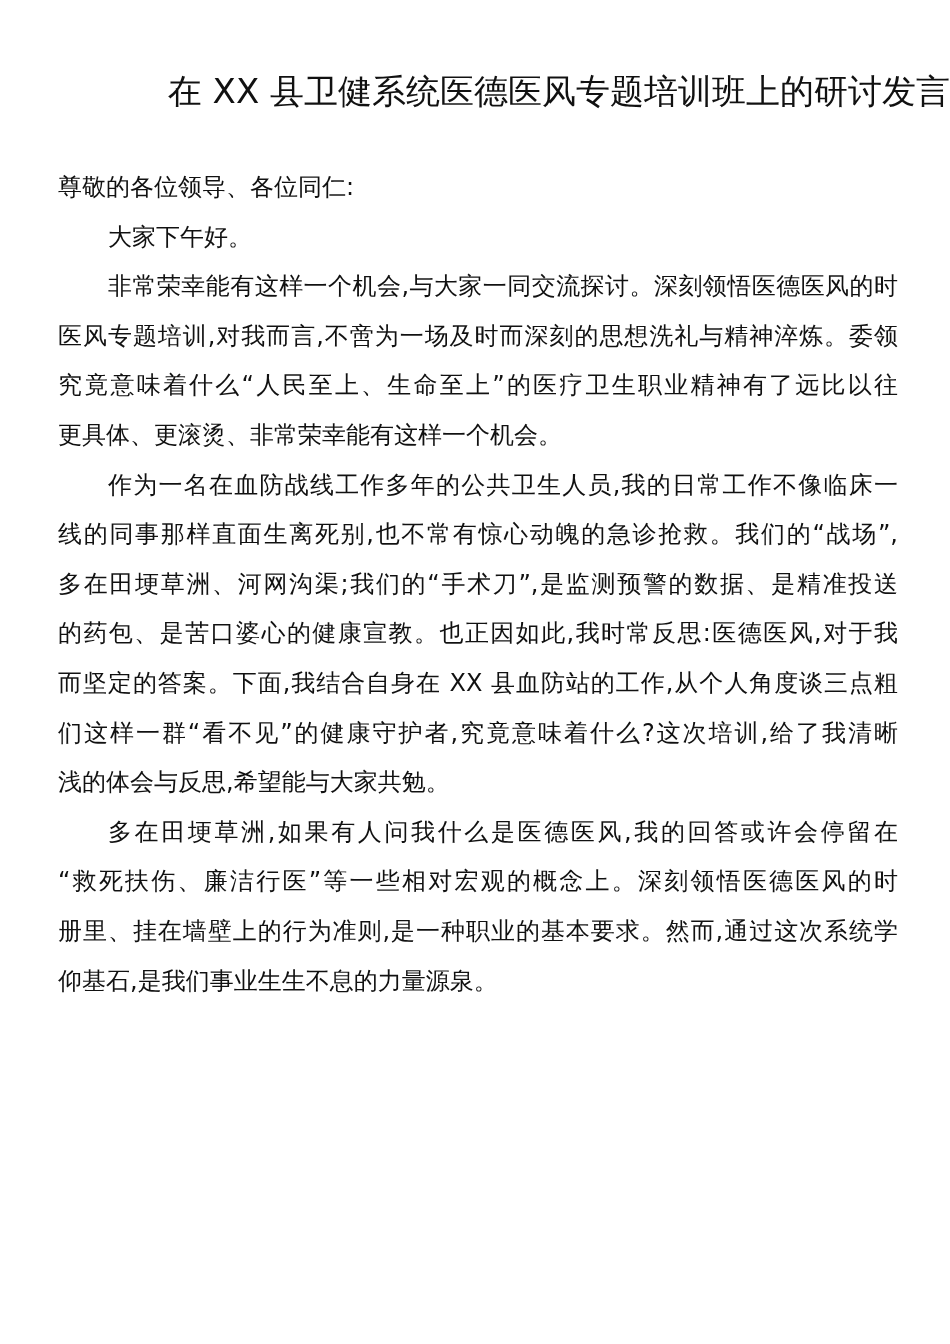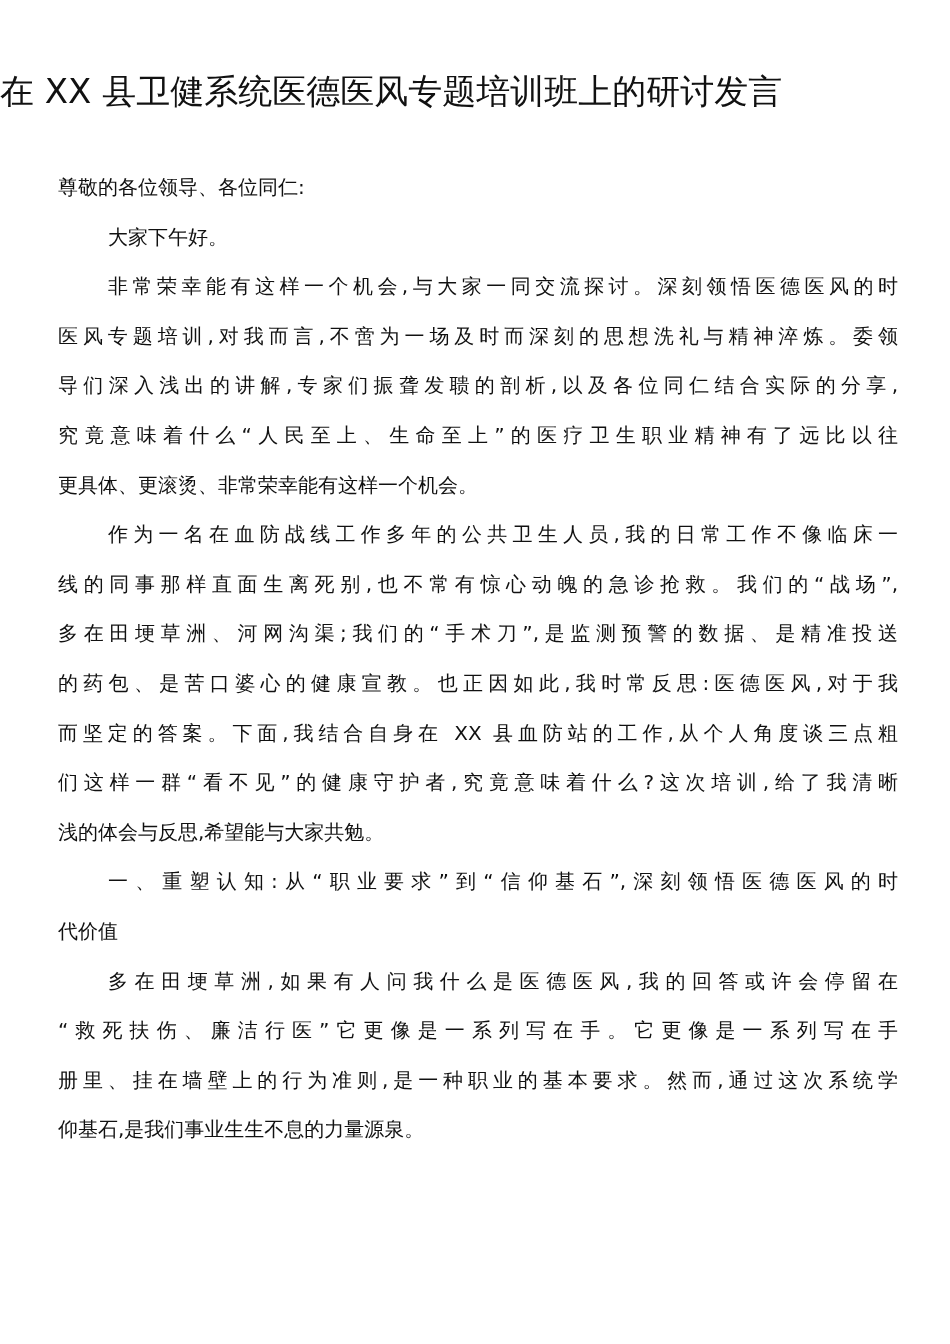--- a/index.html
+++ b/index.html
@@ -18,34 +18,34 @@
     .page {
       position: absolute;
       left: 0; top: 0;
       width: 950px; height: 1344px;
       background: #ffffff;
     }
     .title {
       position: absolute;
       left: 0; right: 0;
       top: 66px;
-      text-align: left;
+      text-align: right;
       font-size: 34px;
       line-height: 50px;
       letter-spacing: 0px;
       font-weight: normal;
       margin: 0;
       white-space: nowrap;
     }
     .body-text {
       position: absolute;
       left: 58px;
       top: 163px;
       width: 840px;
-      font-size: 20px;
+      font-size: 24px;
       line-height: 49.6px;
     }
     .line {
       display: block;
       white-space: nowrap;
       height: 49.6px;
     }
     .indent { padding-left: 50px; }
     .justify {
       text-align: justify;
@@ -62,41 +62,36 @@
   <h1 class="title">在 XX 县卫健系统医德医风专题培训班上的研讨发言</h1>
 
   <div class="body-text">
 
     <span class="line">尊敬的各位领导、各位同仁:</span>
     <span class="line indent">大家下午好。</span>
 
     <div>
       <span class="line indent justify">非常荣幸能有这样一个机会,与大家一同交流探讨。深刻领悟医德医风的时</span>
       <span class="line justify">医风专题培训,对我而言,不啻为一场及时而深刻的思想洗礼与精神淬炼。委领</span>
-      <span class="line justify">导们深入浅出的讲解,专家们振聋发聩的剖析,以及各位同仁结合实际的分享,</span>
       <span class="line justify">究竟意味着什么“人民至上、生命至上”的医疗卫生职业精神有了远比以往</span>
       <span class="line">更具体、更滚烫、非常荣幸能有这样一个机会。</span>
     </div>
 
     <div>
       <span class="line indent justify">作为一名在血防战线工作多年的公共卫生人员,我的日常工作不像临床一</span>
       <span class="line justify">线的同事那样直面生离死别,也不常有惊心动魄的急诊抢救。我们的“战场”,</span>
       <span class="line justify">多在田埂草洲、河网沟渠;我们的“手术刀”,是监测预警的数据、是精准投送</span>
       <span class="line justify">的药包、是苦口婆心的健康宣教。也正因如此,我时常反思:医德医风,对于我</span>
       <span class="line justify">而坚定的答案。下面,我结合自身在 XX 县血防站的工作,从个人角度谈三点粗</span>
       <span class="line justify">们这样一群“看不见”的健康守护者,究竟意味着什么?这次培训,给了我清晰</span>
       <span class="line">浅的体会与反思,希望能与大家共勉。</span>
     </div>
 
-    <div>
-      <span class="line indent justify">一、重塑认知:从“职业要求”到“信仰基石”,深刻领悟医德医风的时</span>
-      <span class="line">代价值</span>
-    </div>
 
     <div>
       <span class="line indent justify">多在田埂草洲,如果有人问我什么是医德医风,我的回答或许会停留在</span>
-      <span class="line justify">“救死扶伤、廉洁行医”它更像是一系列写在手。它更像是一系列写在手</span>
+      <span class="line justify">“救死扶伤、廉洁行医”等一些相对宏观的概念上。深刻领悟医德医风的时</span>
       <span class="line justify">册里、挂在墙壁上的行为准则,是一种职业的基本要求。然而,通过这次系统学</span>
       <span class="line">仰基石,是我们事业生生不息的力量源泉。</span>
     </div>
 
   </div>
 </div>
 
 </body></html>

